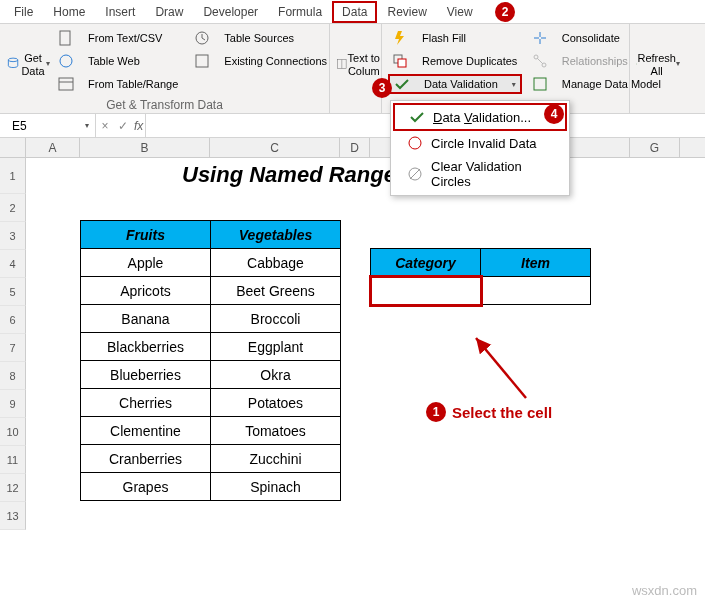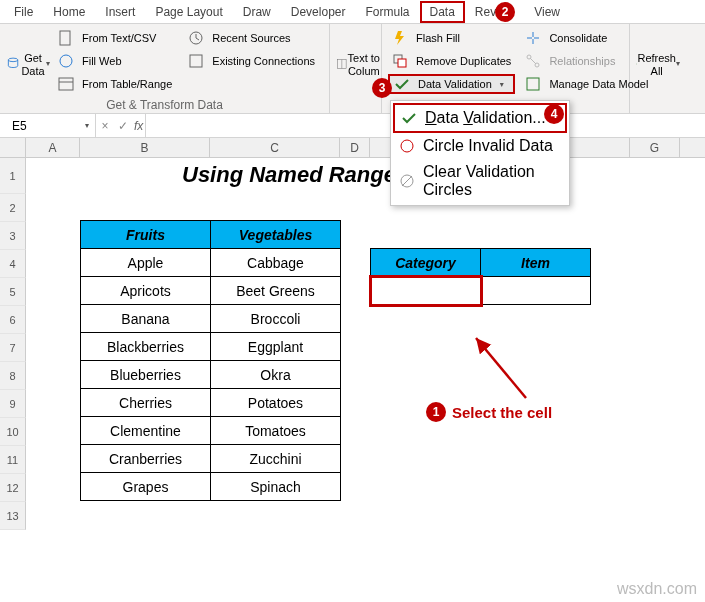--- a/index.html
+++ b/index.html
@@ -11,28 +11,28 @@
 .tab.active { border: 2px solid #c00000; padding: 2px 8px; }
 .callout-num { display: inline-flex; align-items: center; justify-content: center; width: 20px; height: 20px; border-radius: 50%; background: #c00000; color: #fff; font-weight: bold; font-size: 12px; position: absolute; z-index: 20; }
 
 
 .ribbon { display: flex; background: #f3f2f1; border-bottom: 1px solid #d4d4d4; height: 90px; position: relative; }
 .ribbon-group { border-right: 1px solid #d4d4d4; padding: 2px 6px 14px 6px; position: relative; display: flex; }
 .group-label { position: absolute; bottom: 1px; left: 0; right: 0; text-align: center; font-size: 12px; color: #666; }
 .big-btn { display: flex; flex-direction: row; align-items: center; justify-content: flex-start; width: 44px; padding-top: 4px; font-size: 11px; text-align: center; line-height: 1.1; }
 .big-btn .icon { width: 24px; height: 24px; margin-bottom: 2px; }
 .small-btns { display: flex; flex-direction: column; gap: 3px; padding-top: 2px; }
-.small-btn { display: flex; align-items: center; gap: 8px; font-size: 11px; height: 20px; padding: 0 4px; white-space: nowrap; }
+.small-btn { display: flex; align-items: center; gap: 14px; font-size: 11px; height: 20px; padding: 0 4px; white-space: nowrap; }
 .small-btn .icon { width: 16px; height: 16px; flex-shrink: 0; }
 .small-btn.boxed { border: 2px solid #c00000; background: #e8e8e8; }
 .small-btn.disabled { color: #9a9a9a; }
 
 
 .dropdown { position: absolute; top: 100px; left: 390px; width: 180px; background: #fff; border: 1px solid #c8c8c8; box-shadow: 2px 2px 6px rgba(0,0,0,0.25); z-index: 10; padding: 2px; }
-.dd-item { display: flex; align-items: center; gap: 8px; padding: 4px 6px; font-size: 16px; }
+.dd-item { display: flex; align-items: center; gap: 8px; padding: 4px 14px; font-size: 13px; }
 .dd-item.boxed { border: 2px solid #c00000; }
 .dd-item .icon { width: 16px; height: 16px; flex-shrink: 0; }
 .dd-item .u { text-decoration: underline; }
 
 
 .fbar { display: flex; align-items: center; height: 24px; border-bottom: 1px solid #d4d4d4; background: #fff; }
 .namebox { width: 90px; border-right: 1px solid #d4d4d4; padding: 0 6px; height: 100%; display: flex; align-items: center; font-size: 12px; margin-left: 6px; }
 .fx-btn { width: 18px; text-align: center; color: #888; padding: 0 4px; }
 .fx-label { font-style: italic; color: #666; padding: 0 2px; }
 
@@ -58,31 +58,30 @@
 .tbl th { background: #00b0f0; font-weight: bold; font-style: italic; }
 .tbl1 { top: 62px; left: 54px; }
 .tbl1 th, .tbl1 td { width: 130px; }
 .tbl2 { top: 90px; left: 344px; }
 .tbl2 th, .tbl2 td { width: 110px; }
 .selcell { outline: 3px solid #c00000; outline-offset: -1px; }
 
 
 .anno-text { position: absolute; top: 244px; left: 400px; color: #c00000; font-weight: bold; font-size: 15px; display: flex; align-items: center; gap: 6px; }
 .arrow { position: absolute; top: 170px; left: 440px; }
-.watermark { position: absolute; bottom: 4px; right: 8px; color: #bbb; font-size: 16px; margin-left: 8px; }
+.watermark { position: absolute; bottom: 4px; right: 8px; color: #bbb; font-size: 13px; margin-left: 8px; }
 .chev { font-size: 8px; color: #555; }
 </style>
 </head>
 <body>
 
 <div class="tabs">
   <div class="tab">File</div>
   <div class="tab">Home</div>
   <div class="tab">Insert</div>
-  <div class="tab">Page Layout</div>
   <div class="tab">Draw</div>
   <div class="tab">Developer</div>
   <div class="tab">Formula</div>
   <span class="callout-num" style="top:2px; left:495px;">2</span>
   <div class="tab active">Data</div>
   <div class="tab">Review</div>
   <div class="tab">View</div>
 </div>
 
 <div class="ribbon">
@@ -100,37 +99,37 @@
       <div class="small-btn">
           <svg class="icon" viewBox="0 0 16 16">
             <rect x="2" y="1" width="10" height="14" fill="none" stroke="#666"></rect>
           </svg>
           <span>From Text/CSV</span>
         </div>
       <div class="small-btn">
           <svg class="icon" viewBox="0 0 16 16">
             <circle cx="8" cy="8" r="6" fill="none" stroke="#2b7cd3"></circle>
           </svg>
-          <span>Fill Web</span>
+          <span>Table Web</span>
         </div>
       <div class="small-btn">
           <svg class="icon" viewBox="0 0 16 16">
             <rect x="1" y="2" width="14" height="12" fill="none" stroke="#666"></rect>
             <line x1="1" y1="6" x2="15" y2="6" stroke="#666"></line>
           </svg>
           <span>From Table/Range</span>
         </div>
     </div>
     <div class="small-btns" style="margin-left:8px;">
       <div class="small-btn">
           <svg class="icon" viewBox="0 0 16 16">
             <circle cx="8" cy="8" r="6" fill="none" stroke="#666"></circle>
             <path d="M8 4v4l3 2" stroke="#666" fill="none"></path>
           </svg>
-          <span>Recent Sources</span>
+          <span>Table Sources</span>
         </div>
       <div class="small-btn">
           <svg class="icon" viewBox="0 0 16 16">
             <rect x="2" y="2" width="12" height="12" fill="none" stroke="#666"></rect>
           </svg>
           <span>Existing Connections</span>
         </div>
     </div>
     <div class="group-label">Get &amp; Transform Data</div>
   </div>

